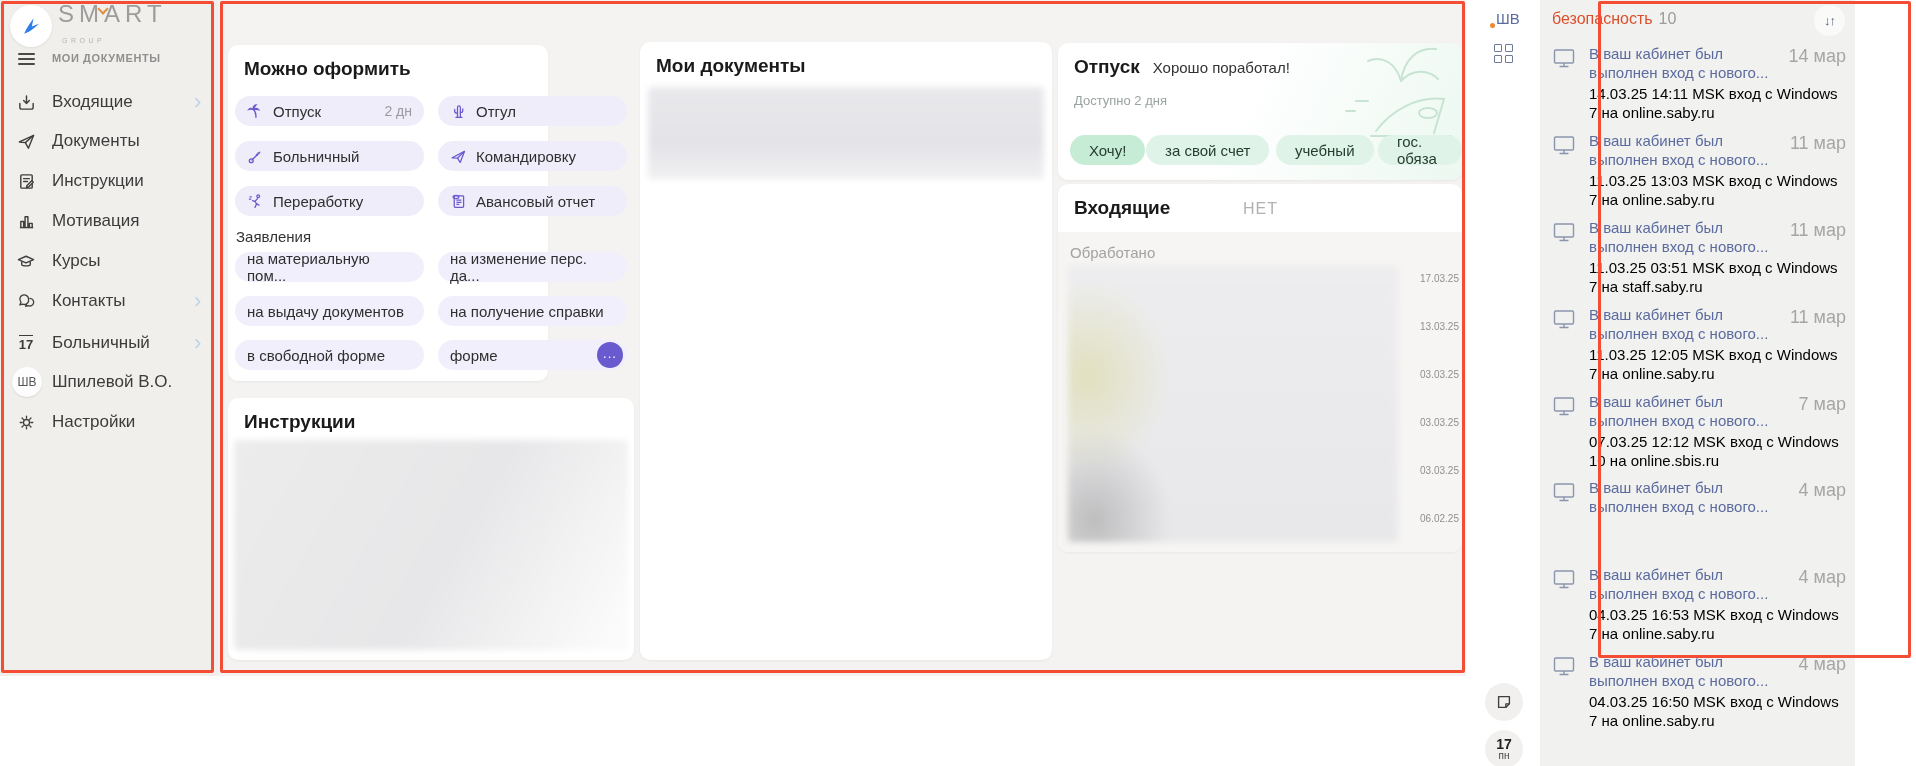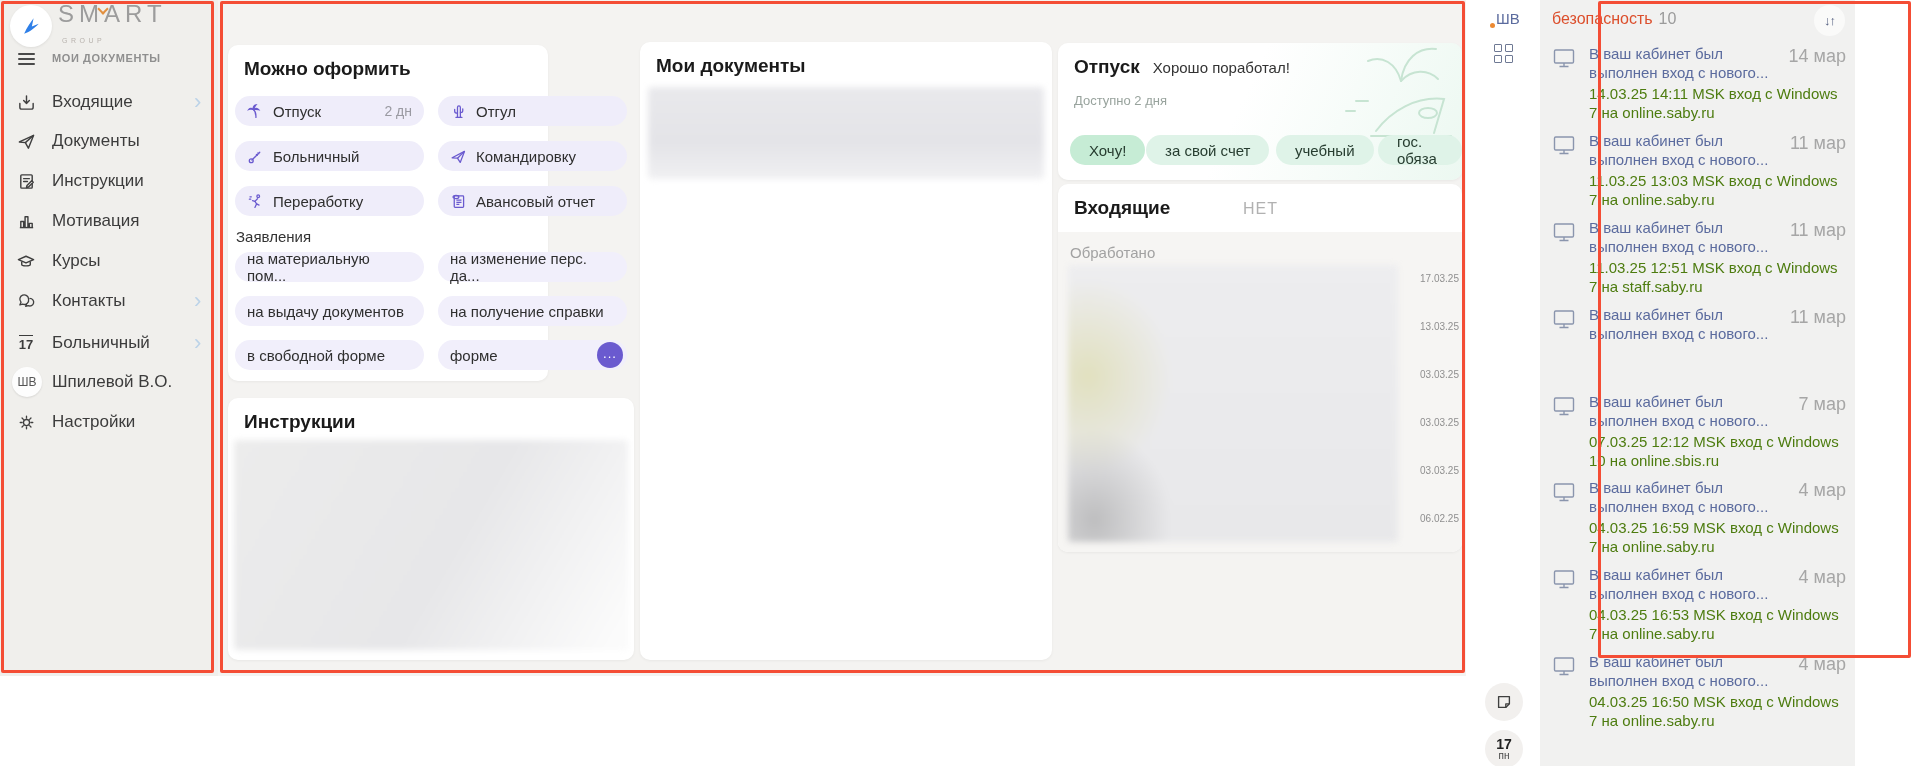--- a/index.html
+++ b/index.html
@@ -90,21 +90,21 @@
   .nt-head{position:absolute;left:12px;top:10px;font-size:16px;}
   .nt-head .hd{color:#dc4f2c;}
   .nt-head .cnt{color:#9b9b9b;margin-left:6px;}
   .sort-btn{position:absolute;right:10px;top:5px;width:31px;height:31px;border-radius:50%;background:#fafaf9;
             display:flex;align-items:center;justify-content:center;cursor:pointer;
             font-size:13px;font-weight:bold;color:#4f5b7d;letter-spacing:-1px;}
   .nt-item{position:absolute;left:12px;width:294px;cursor:pointer;}
   .nt-ic{position:absolute;left:0;top:3px;color:#8a95ad;}
   .nt-date{position:absolute;right:0;top:2px;font-size:18px;color:#a6a6a6;}
   .nt-title{margin-left:37px;margin-right:54px;font-size:15px;line-height:19px;color:#5b6b9e;}
-  .nt-body{margin-left:37px;margin-top:2px;font-size:15px;line-height:19px;color:#4d7c0f;}
+  .nt-body{margin-left:37px;margin-top:2px;font-size:15px;line-height:19px;color:#000000;}
 
   
   .annot{position:absolute;border:3.5px solid #f44d35;border-radius:2px;box-sizing:border-box;pointer-events:none;}
   #annot-sidebar{left:1px;top:1px;width:213px;height:672px;}
   #annot-main{left:220px;top:1px;width:1245px;height:672px;}
   #annot-notif{left:1598px;top:1px;width:313px;height:657px;}
 </style>
 </head>
 <body>
 
@@ -418,32 +418,33 @@
 
     <div class="nt-item" style="top:218px">
       <span class="nt-ic">
           <svg width="24" height="22" viewBox="0 0 24 22" fill="none" stroke="#8a95ad" stroke-width="1.4">
             <rect x="2.5" y="3" width="19" height="13" rx="1.2"></rect>
             <path d="M12 16v3.5M7.5 19.5h9"></path>
           </svg>
         </span>
       <span class="nt-date">11 мар</span>
       <div class="nt-title">В ваш кабинет был выполнен вход с нового...</div>
-      <div class="nt-body">11.03.25 12:51 MSK вход с Windows 7 на staff.saby.ru</div>
+      <div class="nt-body">11.03.25 03:51 MSK вход с Windows 7 на staff.saby.ru</div>
     </div>
 
     <div class="nt-item" style="top:305px">
       <span class="nt-ic">
           <svg width="24" height="22" viewBox="0 0 24 22" fill="none" stroke="#8a95ad" stroke-width="1.4">
             <rect x="2.5" y="3" width="19" height="13" rx="1.2"></rect>
             <path d="M12 16v3.5M7.5 19.5h9"></path>
           </svg>
         </span>
       <span class="nt-date">11 мар</span>
       <div class="nt-title">В ваш кабинет был выполнен вход с нового...</div>
+      <div class="nt-body">11.03.25 12:05 MSK вход с Windows 7 на online.saby.ru</div>
     </div>
 
     <div class="nt-item" style="top:392px">
       <span class="nt-ic">
           <svg width="24" height="22" viewBox="0 0 24 22" fill="none" stroke="#8a95ad" stroke-width="1.4">
             <rect x="2.5" y="3" width="19" height="13" rx="1.2"></rect>
             <path d="M12 16v3.5M7.5 19.5h9"></path>
           </svg>
         </span>
       <span class="nt-date">7 мар</span>
@@ -453,21 +454,20 @@
 
     <div class="nt-item" style="top:478px">
       <span class="nt-ic">
           <svg width="24" height="22" viewBox="0 0 24 22" fill="none" stroke="#8a95ad" stroke-width="1.4">
             <rect x="2.5" y="3" width="19" height="13" rx="1.2"></rect>
             <path d="M12 16v3.5M7.5 19.5h9"></path>
           </svg>
         </span>
       <span class="nt-date">4 мар</span>
       <div class="nt-title">В ваш кабинет был выполнен вход с нового...</div>
-      <div class="nt-body">04.03.25 16:59 MSK вход с Windows 7 на online.saby.ru</div>
     </div>
 
     <div class="nt-item" style="top:565px">
       <span class="nt-ic">
           <svg width="24" height="22" viewBox="0 0 24 22" fill="none" stroke="#8a95ad" stroke-width="1.4">
             <rect x="2.5" y="3" width="19" height="13" rx="1.2"></rect>
             <path d="M12 16v3.5M7.5 19.5h9"></path>
           </svg>
         </span>
       <span class="nt-date">4 мар</span>

